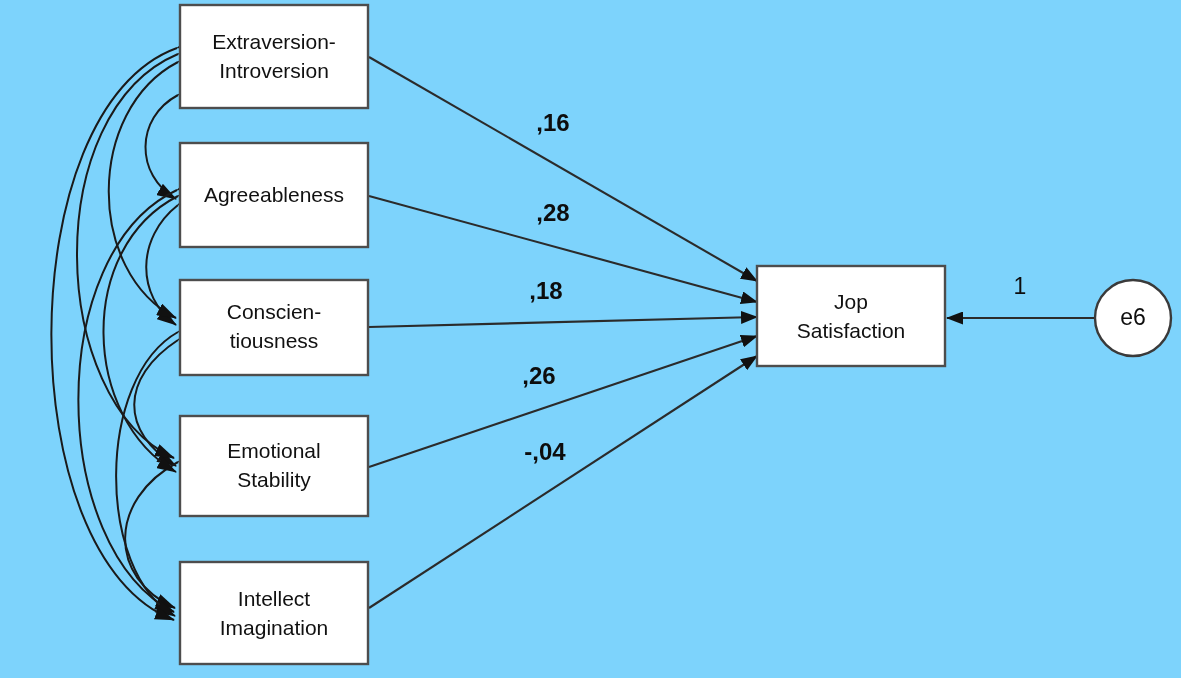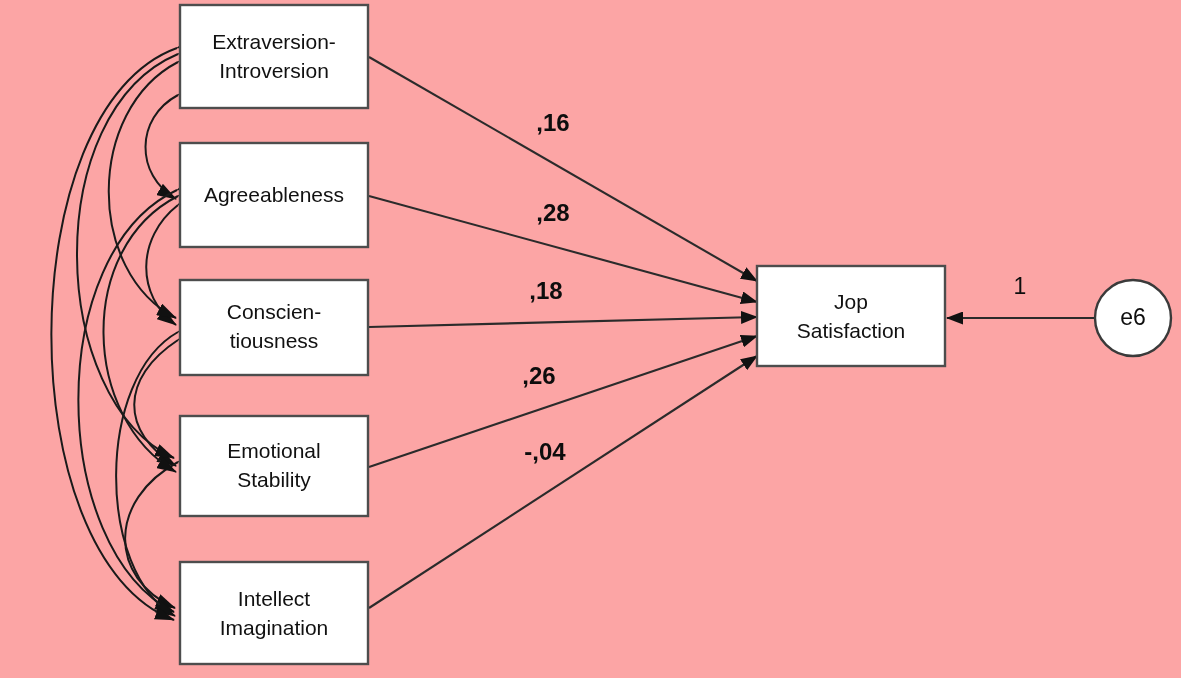--- a/index.html
+++ b/index.html
@@ -7,21 +7,21 @@
     padding: 0;
     background: #ffffff;
   }
   body {
     font-family: "Liberation Sans", sans-serif;
   }
   #diagram-root {
     position: relative;
     width: 1181px;
     height: 678px;
-    background: #fca5a5;
+    background: #7dd3fc;
     overflow: hidden;
   }
   #sem-svg {
     position: absolute;
     top: 0;
     left: 0;
     width: 1181px;
     height: 678px;
   }
   .node-box {

